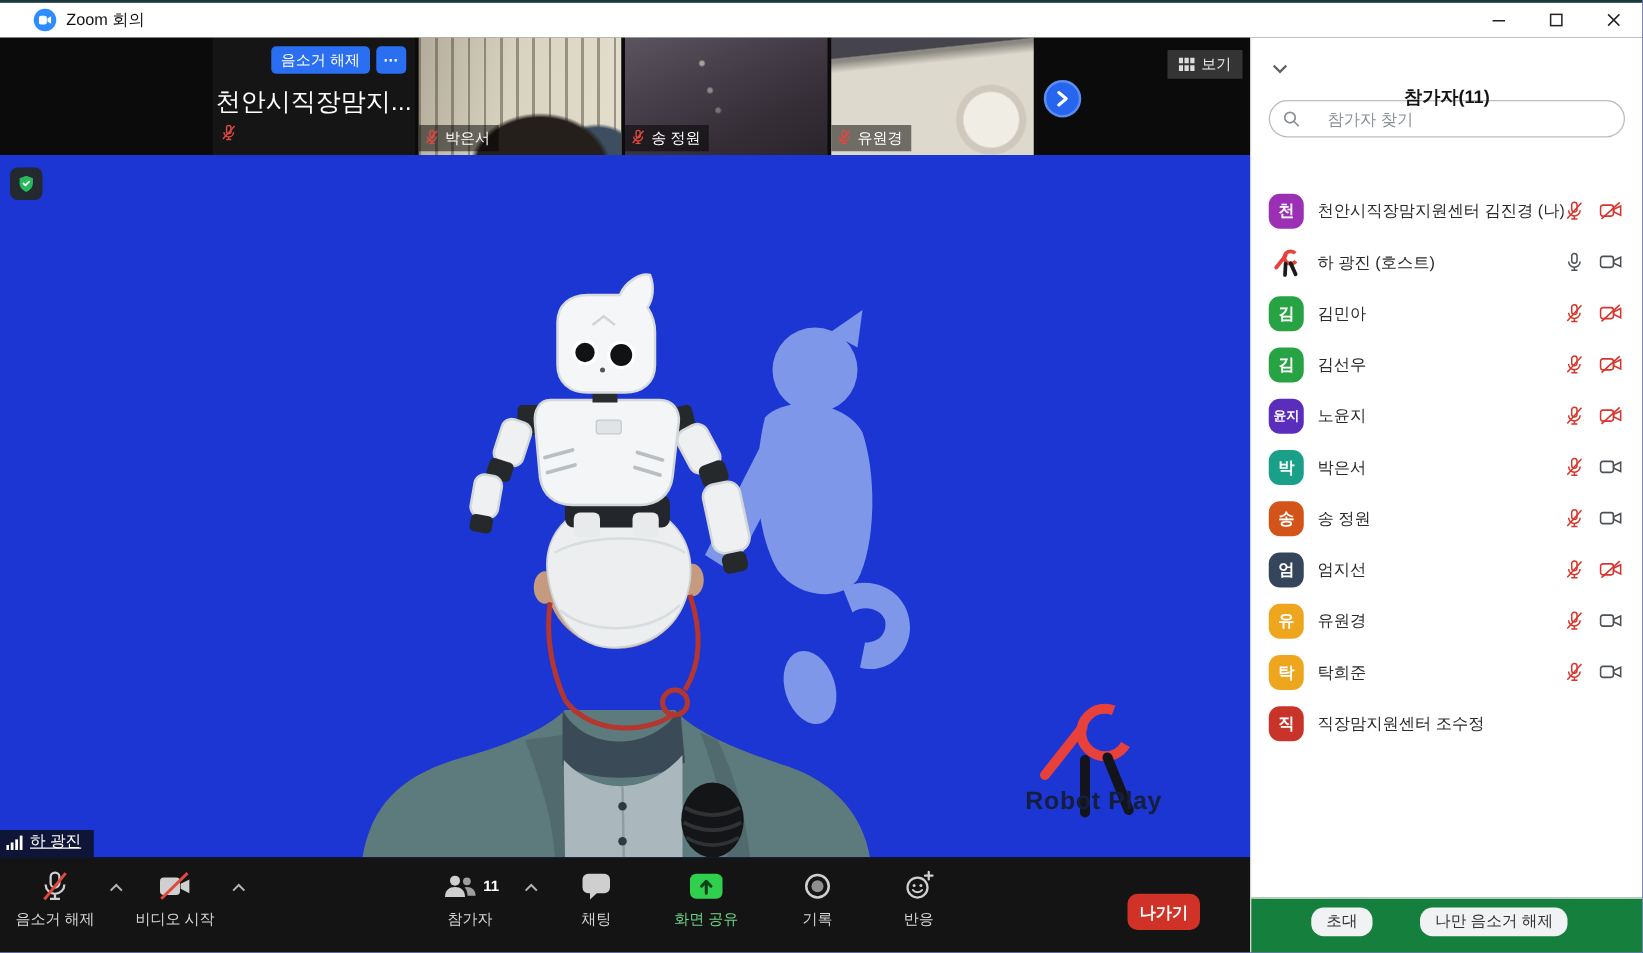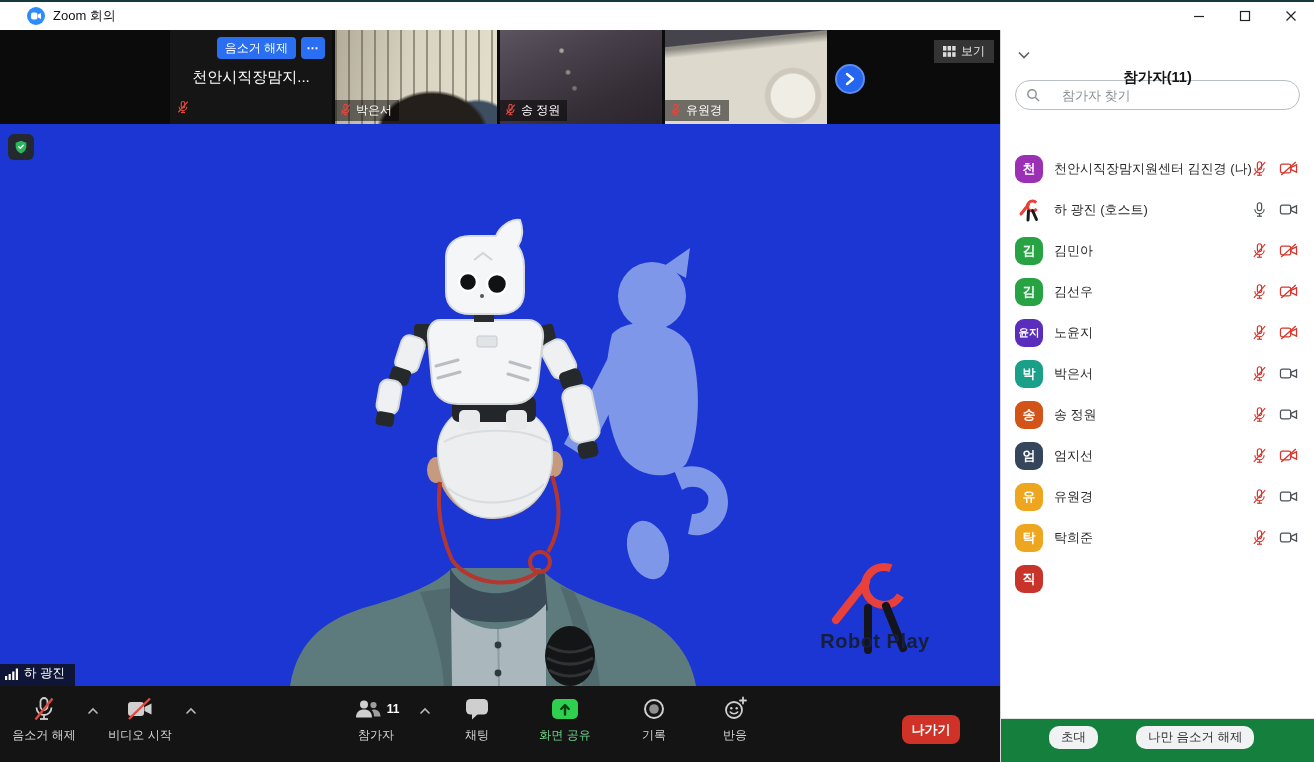--- a/index.html
+++ b/index.html
@@ -21,21 +21,21 @@
   .win-btn{width:46px; height:28px; display:flex; align-items:center; justify-content:center; cursor:default;}
 
   
   .video-col{position:absolute; left:0; top:30px; width:1000px; height:732px;}
 
   
   .filmstrip{position:absolute; left:0; top:0; width:100%; height:94px; background:var(--filmstrip-bg);}
   .thumbs{position:absolute; left:170px; top:0; display:flex; gap:3px; height:94px;}
   .thumb{position:relative; width:162px; height:94px; overflow:hidden; background:#151515;}
   .thumb-label{position:absolute; left:0; bottom:3px; display:flex; align-items:center; gap:4px; background:rgba(0,0,0,.5); color:#fff; font-size:12px; padding:2px 7px 2px 4px;}
-  .thumb-active .center-name{position:absolute; left:0; right:0; top:38px; text-align:center; color:#fff; font-size:15px;}
+  .thumb-active .center-name{position:absolute; left:0; right:0; top:38px; text-align:center; color:#fff; font-size:20px;}
   .thumb-mic{position:absolute; left:6px; bottom:6px;}
   .pill-btn{position:absolute; top:7px; background:var(--accent-blue); color:#fff; font-size:12px; border:none; border-radius:4px; height:22px; display:flex; align-items:center; justify-content:center; cursor:pointer;}
   .mute-pill{right:36px; padding:0 8px;}
   .more-pill{right:7px; width:24px; font-weight:bold; letter-spacing:1px;}
   .thumb-park{background:
     radial-gradient(ellipse 95px 75px at 60% 112%, #241f1b 0 55%, rgba(36,31,27,0) 60%),
     radial-gradient(ellipse 55px 40px at 88% 98%, #3c4e60 0 50%, rgba(60,78,96,0) 58%),
     repeating-linear-gradient(90deg, rgba(84,76,62,.5) 0 2px, rgba(0,0,0,0) 2px 13px),
     linear-gradient(100deg,#b2ab9a 0%, #d8d2c1 45%, #e4decd 100%);}
   .thumb-song{background:
@@ -46,21 +46,21 @@
   .thumb-yoo{background:
     radial-gradient(circle at 79% 70%, #f0ede5 0 15%, #cfc9bd 16% 19%, rgba(0,0,0,0) 20%),
     linear-gradient(174deg, #45444c 0 15%, #8a8880 16% 18%, #ded9cd 26% 100%);}
   .next-btn{position:absolute; left:835px; top:34px; width:30px; height:30px; border-radius:50%; background:#2565ef; border:2px solid #5d8bف0; border:2px solid #5d8bf0; display:flex; align-items:center; justify-content:center; cursor:pointer;}
   .view-btn{position:absolute; left:934px; top:10px; height:23px; background:rgba(60,60,60,.85); border:none; border-radius:0; color:#e8e8e8; font-size:12px; display:flex; align-items:center; gap:5px; padding:0 9px; cursor:pointer;}
 
   
   .stage{position:absolute; left:0; top:94px; width:1000px; height:562px; background:var(--stage-blue); overflow:hidden;}
   .stage-svg{position:absolute; inset:0; width:100%; height:100%;}
   .shield{position:absolute; left:8px; top:10px; width:26px; height:26px; border-radius:6px; background:#23292e; display:flex; align-items:center; justify-content:center; cursor:pointer;}
-  .speaker-tag{position:absolute; left:0; top:540px; height:22px; background:rgba(12,12,12,.78); color:#fff; font-size:12.5px; display:flex; align-items:center; gap:5px; padding:0 10px 4px 5px;}
+  .speaker-tag{position:absolute; left:0; top:540px; height:22px; background:rgba(12,12,12,.78); color:#fff; font-size:12.5px; display:flex; align-items:center; gap:5px; padding:0 10px 4px 5px;text-decoration:underline;}
   .watermark{position:absolute; left:800px; top:506px; width:150px; text-align:center; font-size:20px; font-weight:800; color:#161e3e; letter-spacing:.5px;}
 
   
   .toolbar{position:absolute; left:0; top:656px; width:1000px; height:76px; background:var(--toolbar-bg);}
   .tb-item{position:absolute; top:9px; display:flex; flex-direction:column; align-items:center; gap:5px; color:#d6d6d6; font-size:12px; cursor:pointer;}
   .tb-ico{height:27px; display:flex; align-items:center; justify-content:center; gap:4px;}
   .tb-caret{position:absolute; top:16px; cursor:pointer;}
   .tb-count{color:#fff; font-size:12px; font-weight:bold;}
   .share-label{color:var(--share-text-green);}
   .leave-btn{position:absolute; left:902px; top:29px; width:58px; height:29px; background:var(--danger-red); border:none; border-radius:8px; color:#fff; font-size:13px; font-weight:bold; cursor:pointer;}
@@ -572,20 +572,21 @@
               <line x1="4" y1="21" x2="20" y2="3"></line>
             </svg>
             <svg class="pic gray" width="19" height="17" viewBox="0 0 26 22" fill="none" stroke="currentColor" stroke-width="1.7">
               <rect x="2" y="5" width="14" height="12" rx="2.5"></rect>
               <path d="M16.5 9.5 L24 6 V16 L16.5 12.5 Z"></path>
             </svg>
           </div>
         </div>
         <div class="prow">
           <div class="avatar" style="background: rgb(201, 52, 42);">직</div>
+          <div class="pname">직장맘지원센터 조수정</div>
           <div class="picons"></div>
         </div>
       </div>
     <div class="panel-bottom">
       <button class="pb-btn" id="invite-btn">초대</button>
       <button class="pb-btn" id="unmute-all-btn">나만 음소거 해제</button>
     </div>
   </div>
 </div>
 

